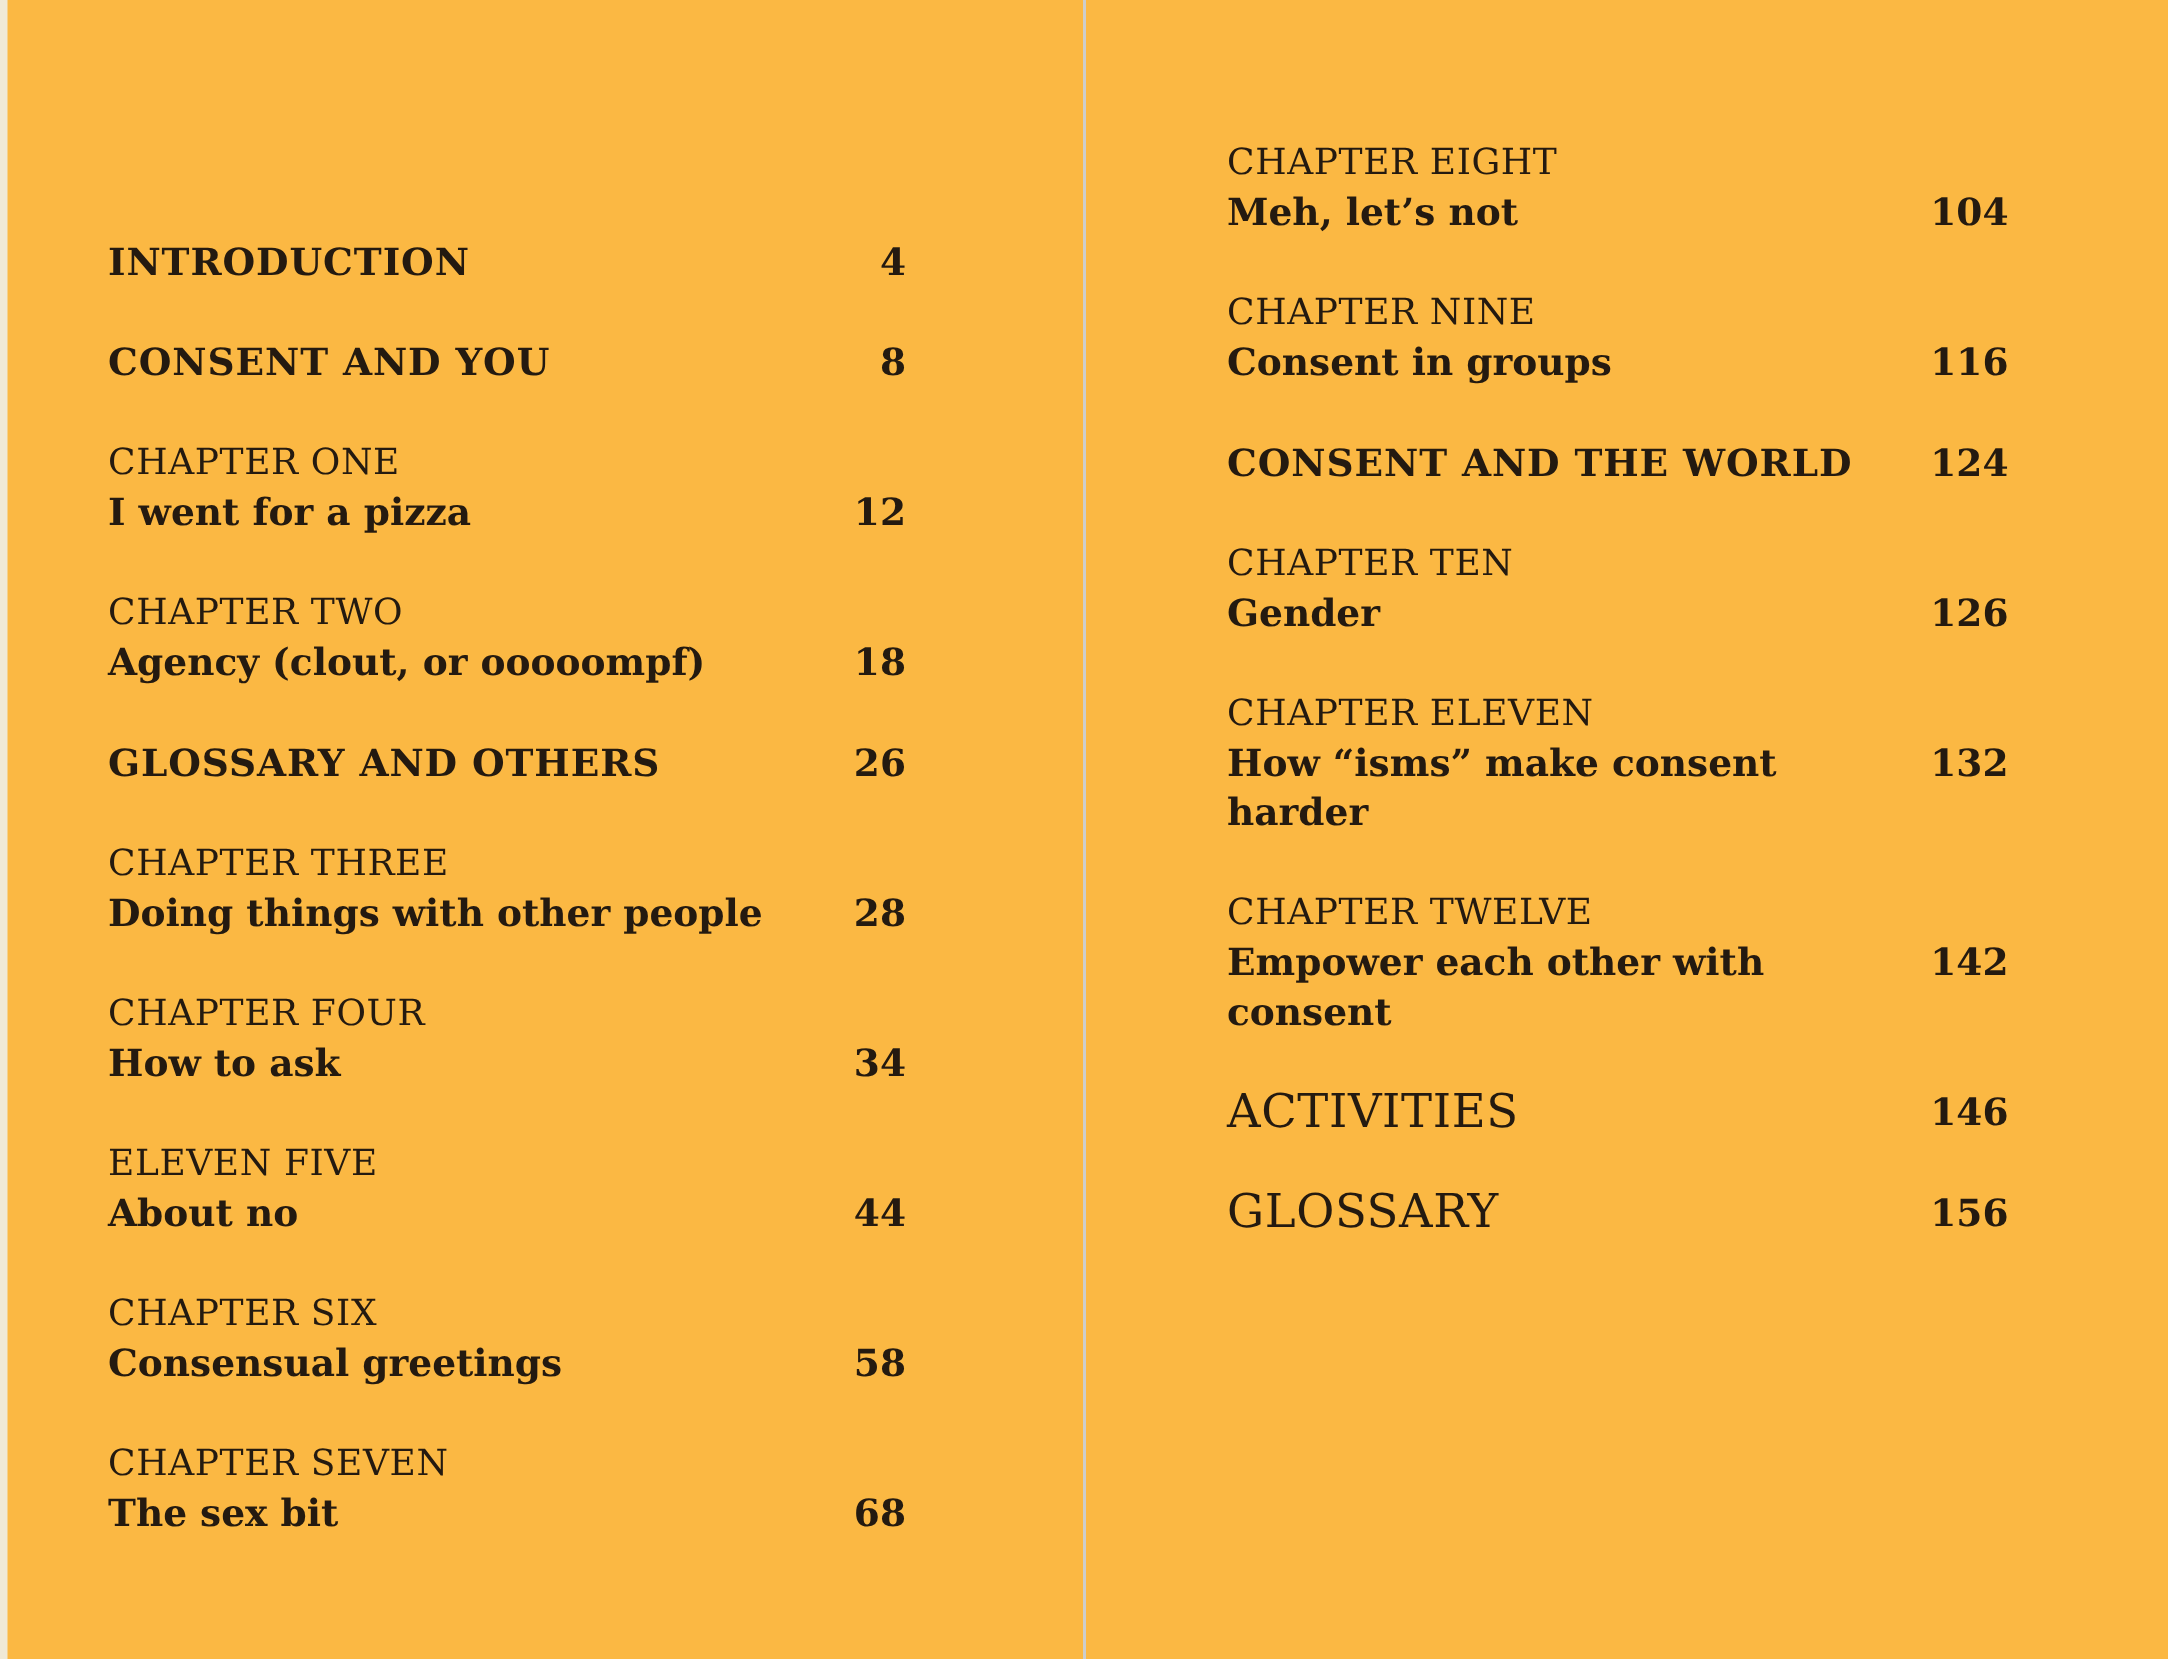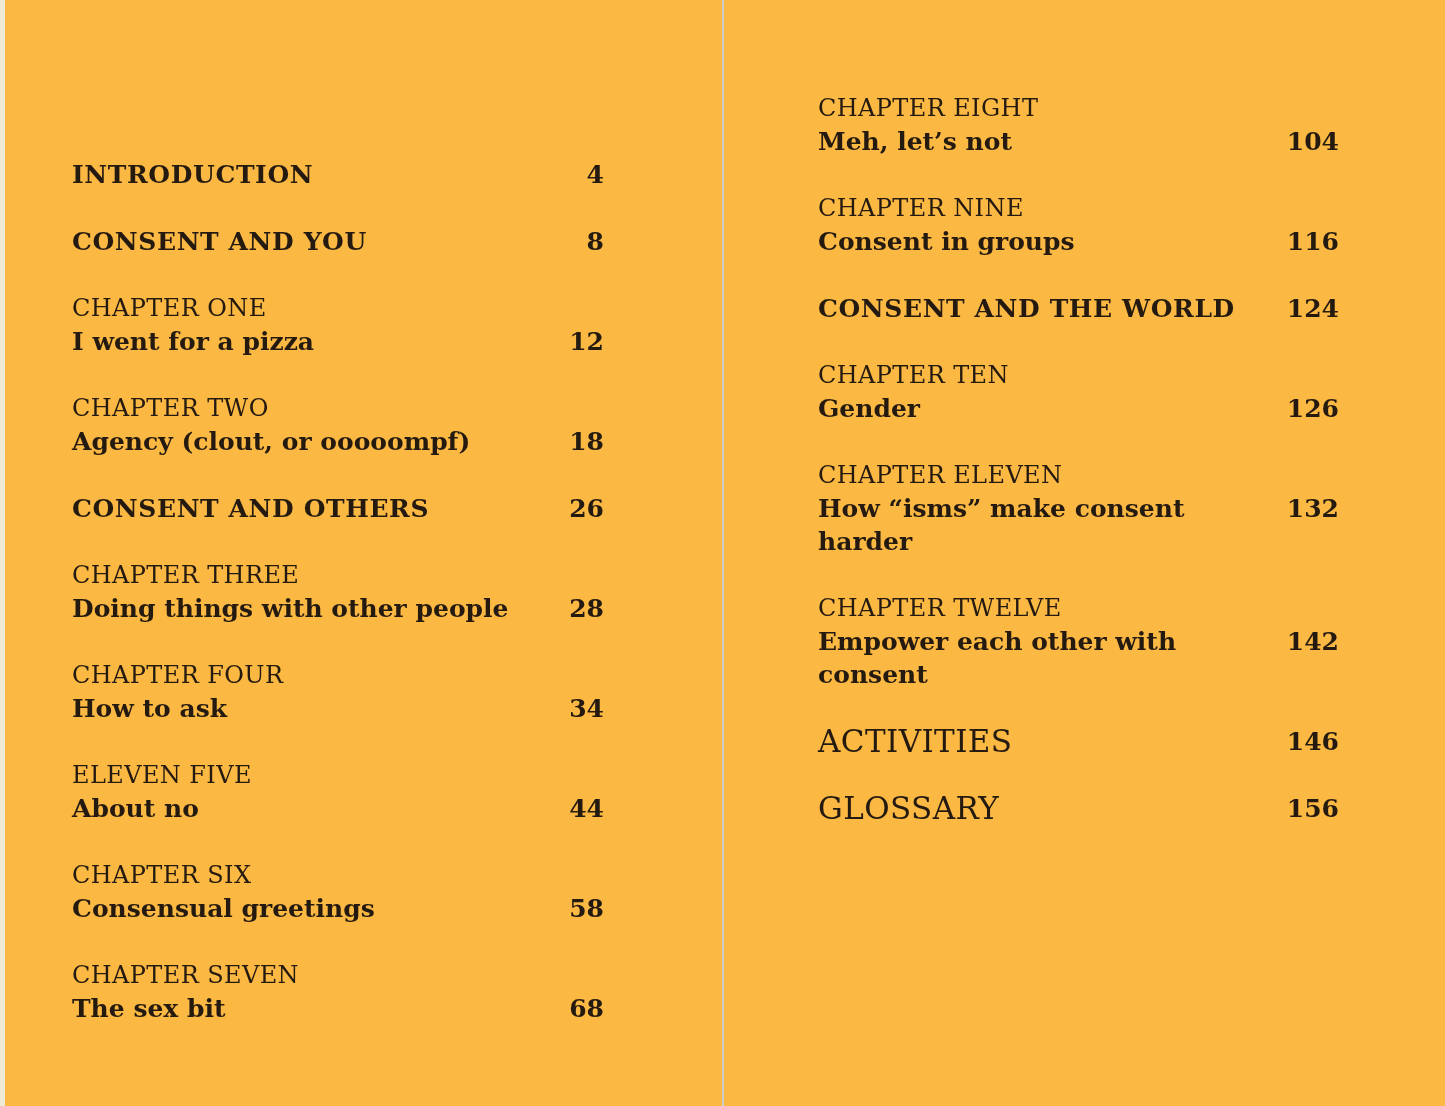--- a/index.html
+++ b/index.html
@@ -84,21 +84,21 @@
   <div class="entry">
     <div class="chapter-label">CHAPTER TWO</div>
     <div class="entry-row">
       <div class="title">Agency (clout, or ooooompf)</div>
       <div class="num">18</div>
     </div>
   </div>
 
   <div class="entry">
     <div class="entry-row">
-      <div class="title section-caps">CONSENT AND OTHERS</div>
+      <div class="title section-caps">GLOSSARY AND OTHERS</div>
       <div class="num">26</div>
     </div>
   </div>
 
   <div class="entry">
     <div class="chapter-label">CHAPTER THREE</div>
     <div class="entry-row">
       <div class="title">Doing things with other people</div>
       <div class="num">28</div>
     </div>

